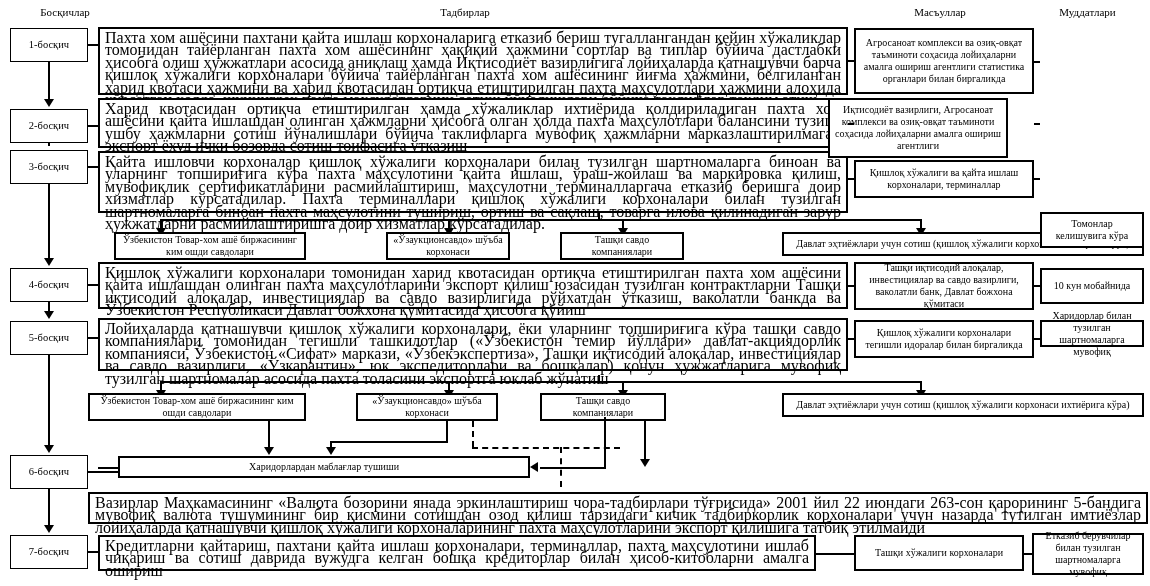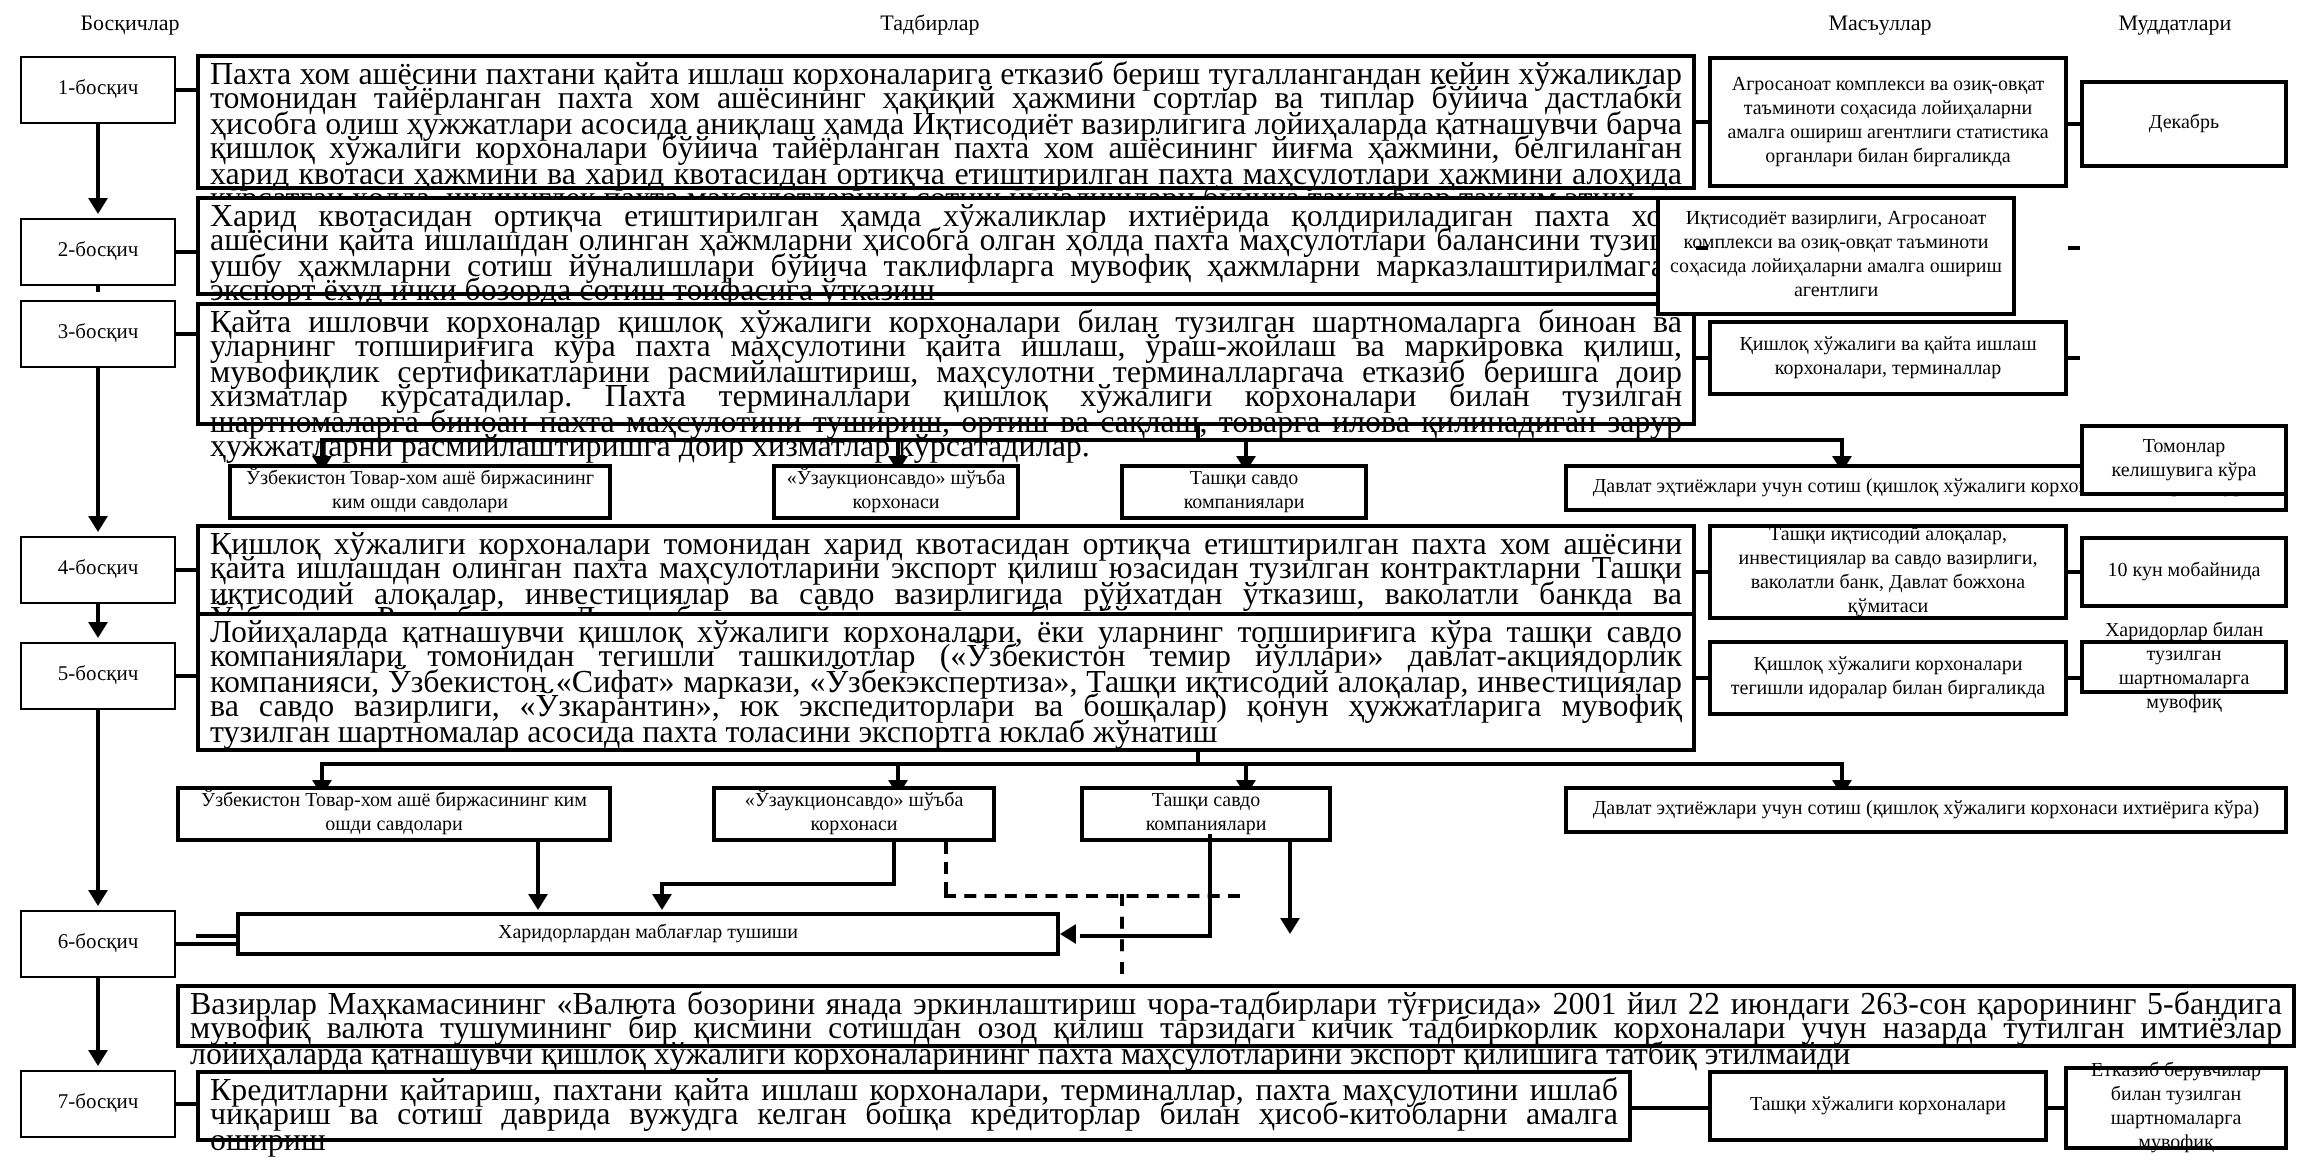--- a/index.html
+++ b/index.html
@@ -126,21 +126,21 @@
   </div>
 
   <div class="box j thick" style="left:98px;top:151px;width:750px;height:62px;">
     <span>Қайта ишловчи корхоналар қишлоқ хўжалиги корхоналари билан тузилган шартномаларга биноан ва уларнинг топшириғига кўра пахта маҳсулотини қайта ишлаш, ўраш-жойлаш ва маркировка қилиш, мувофиқлик сертификатларини расмийлаштириш, маҳсулотни терминалларгача етказиб беришга доир хизматлар кўрсатадилар. Пахта терминаллари қишлоқ хўжалиги корхоналари билан тузилган шартномаларга биноан пахта маҳсулотини тушириш, ортиш ва сақлаш, товарга илова қилинадиган зарур ҳужжатларни расмийлаштиришга доир хизматлар кўрсатадилар.</span>
   </div>
 
   <div class="box j thick" style="left:98px;top:262px;width:750px;height:47px;">
     <span>Қишлоқ хўжалиги корхоналари томонидан харид квотасидан ортиқча етиштирилган пахта хом ашёсини қайта ишлашдан олинган пахта маҳсулотларини экспорт қилиш юзасидан тузилган контрактларни Ташқи иқтисодий алоқалар, инвестициялар ва савдо вазирлигида рўйхатдан ўтказиш, ваколатли банкда ва Ўзбекистон Республикаси Давлат божхона қўмитасида ҳисобга қўйиш</span>
   </div>
 
-  <div class="box j thick" style="left:98px;top:306px;width:750px;height:70px;">
+  <div class="box j thick" style="left:98px;top:318px;width:750px;height:53px;">
     <span>Лойиҳаларда қатнашувчи қишлоқ хўжалиги корхоналари, ёки уларнинг топшириғига кўра ташқи савдо компаниялари томонидан тегишли ташкилотлар («Ўзбекистон темир йўллари» давлат-акциядорлик компанияси, Ўзбекистон «Сифат» маркази, «Ўзбекэкспертиза», Ташқи иқтисодий алоқалар, инвестициялар ва савдо вазирлиги, «Ўзкарантин», юк экспедиторлари ва бошқалар) қонун ҳужжатларига мувофиқ тузилган шартномалар асосида пахта толасини экспортга юклаб жўнатиш</span>
   </div>
 
   <div class="box thick" style="left:118px;top:456px;width:412px;height:22px;">Харидорлардан маблағлар тушиши</div>
 
   <div class="box j thick" style="left:88px;top:492px;width:1060px;height:32px;">
     <span>Вазирлар Маҳкамасининг «Валюта бозорини янада эркинлаштириш чора-тадбирлари тўғрисида» 2001 йил 22 июндаги 263-сон қарорининг 5-бандига мувофиқ валюта тушумининг бир қисмини сотишдан озод қилиш тарзидаги кичик тадбиркорлик корхоналари учун назарда тутилган имтиёзлар лойиҳаларда қатнашувчи қишлоқ хўжалиги корхоналарининг пахта маҳсулотларини экспорт қилишига татбиқ этилмайди</span>
   </div>
 
   <div class="box j thick" style="left:98px;top:535px;width:718px;height:36px;">
@@ -207,21 +207,20 @@
   <div class="box thick" style="left:854px;top:320px;width:180px;height:38px;">Қишлоқ хўжалиги корхоналари тегишли идоралар билан биргаликда</div>
   <div class="box thick" style="left:854px;top:535px;width:170px;height:36px;">Ташқи хўжалиги корхоналари</div>
 
   <div class="ln hln" style="left:848px;top:60px;width:6px;"></div>
   <div class="ln hln" style="left:848px;top:123px;width:6px;"></div>
   <div class="ln hln" style="left:848px;top:178px;width:6px;"></div>
   <div class="ln hln" style="left:848px;top:285px;width:6px;"></div>
   <div class="ln hln" style="left:848px;top:338px;width:6px;"></div>
   <div class="ln hln" style="left:816px;top:553px;width:38px;"></div>
 
-  <div class="box thick" style="left:1040px;top:40px;width:104px;height:44px;">Декабрь</div>
   <div class="box thick" style="left:1040px;top:176px;width:104px;height:36px;margin-top:36px;">Томонлар келишувига кўра</div>
   <div class="box thick" style="left:1040px;top:268px;width:104px;height:36px;">10 кун мобайнида</div>
   <div class="box thick" style="left:1040px;top:320px;width:104px;height:27px;">Харидорлар билан тузилган шартномаларга мувофиқ</div>
   <div class="box thick" style="left:1032px;top:533px;width:112px;height:42px;">Етказиб берувчилар билан тузилган шартномаларга мувофиқ</div>
 
   <div class="ln hln" style="left:1034px;top:61px;width:6px;"></div>
   <div class="ln hln" style="left:1034px;top:123px;width:6px;"></div>
   <div class="ln hln" style="left:1034px;top:178px;width:6px;"></div>
   <div class="ln hln" style="left:1034px;top:285px;width:6px;"></div>
   <div class="ln hln" style="left:1034px;top:338px;width:6px;"></div>

